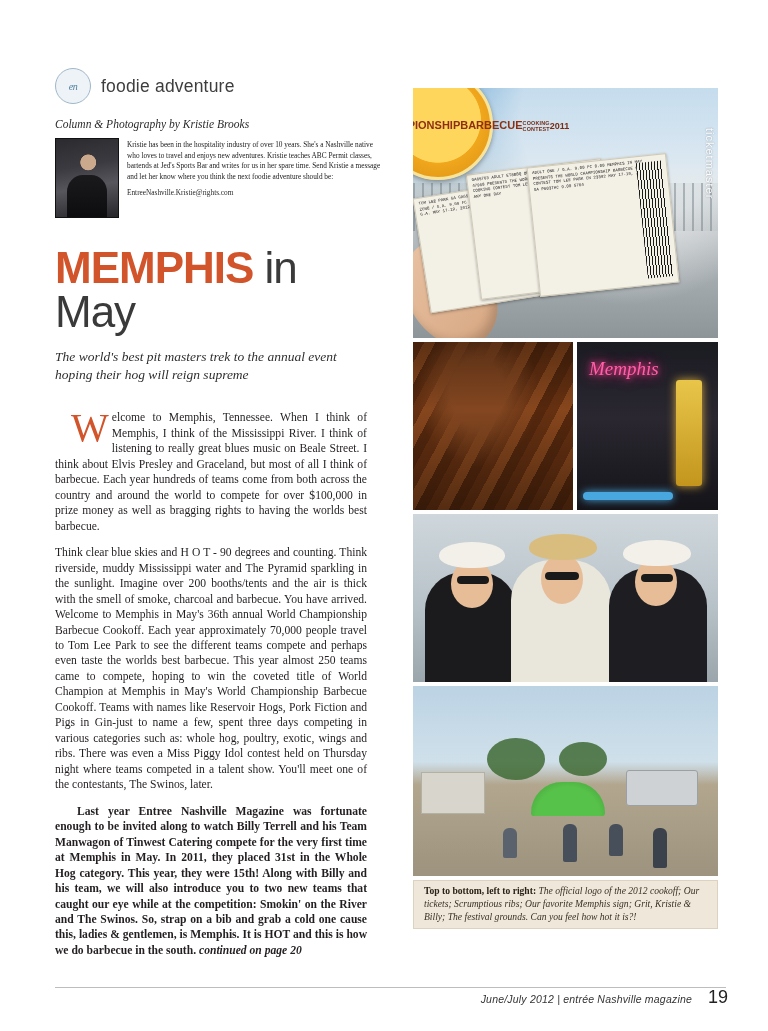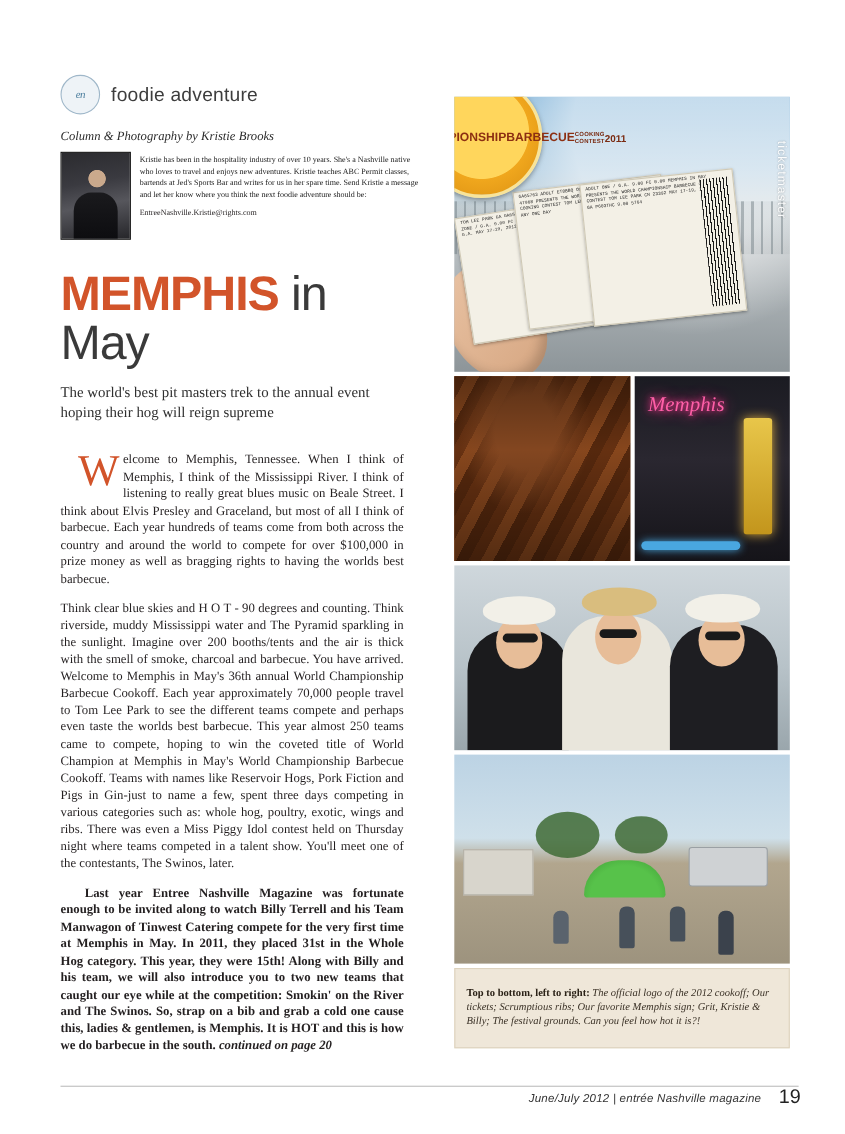--- a/index.html
+++ b/index.html
@@ -66,21 +66,21 @@
     font-family:"Liberation Sans",sans-serif;
     font-size:44px;line-height:1;letter-spacing:-1px;
     color:#d2542a;font-weight:700;
   }
   .headline .light{
     color:#3a3a3a;font-weight:400;
   }
 
   .deck{
     margin-top:14px;width:300px;
-    font-size:13.5px;line-height:1.35;color:#2f2f2f;
+    font-style:italic;font-size:13.5px;line-height:1.35;color:#2f2f2f;
   }
 
   .body-copy{margin-top:26px;width:312px;}
   .body-copy p{
     margin:0 0 0 0;
     font-size:11.6px;line-height:1.335;text-align:justify;
     font-family:"Liberation Serif",serif;
   }
   .body-copy p + p{margin-top:11px;}
   .indent{text-indent:22px;font-weight:bold;}
@@ -196,21 +196,21 @@
   .tree{position:absolute;top:52px;width:58px;height:42px;background:#3f6b35;border-radius:50%;opacity:.85;}
   .umbrella{position:absolute;left:118px;top:96px;width:74px;height:34px;
     background:radial-gradient(ellipse at 50% 100%,#57c24a 0 60%,#3f9a35 100%);
     border-radius:40px 40px 4px 4px;}
   .fig{position:absolute;bottom:14px;width:14px;height:38px;background:#47505a;border-radius:6px 6px 2px 2px;}
   .tent{position:absolute;left:8px;top:86px;width:62px;height:40px;background:#d8d5cc;border:1px solid #b3b0a6;}
   .truck{position:absolute;right:20px;top:84px;width:70px;height:34px;background:#cfd2d4;border:1px solid #9aa0a4;border-radius:3px;}
 
   .caption{
     margin-top:4px;background:#efe7d9;border:1px solid #ddd2bd;
-    padding:16px 10px;width:283px;
+    padding:4px 10px;width:283px;
     font-style:italic;font-size:9.6px;line-height:1.35;color:#3a3126;
   }
   .caption b{font-style:normal;font-weight:700;color:#2b2217;}
 
   
   .footer{
     position:absolute;left:0;right:0;bottom:18px;height:26px;
   }
   .footer-rule{position:absolute;left:55px;right:42px;top:0;height:1px;background:#bdbdbd;}
   .footer-text{

